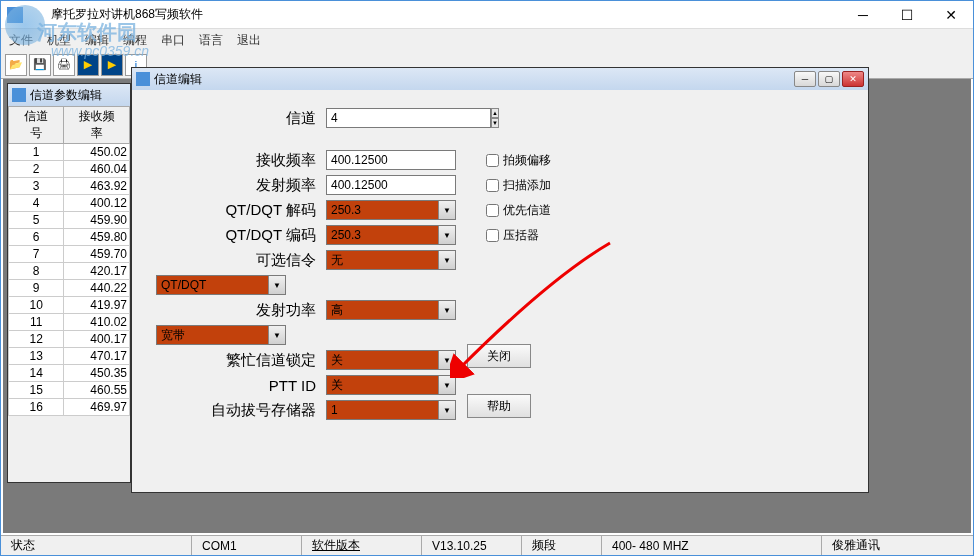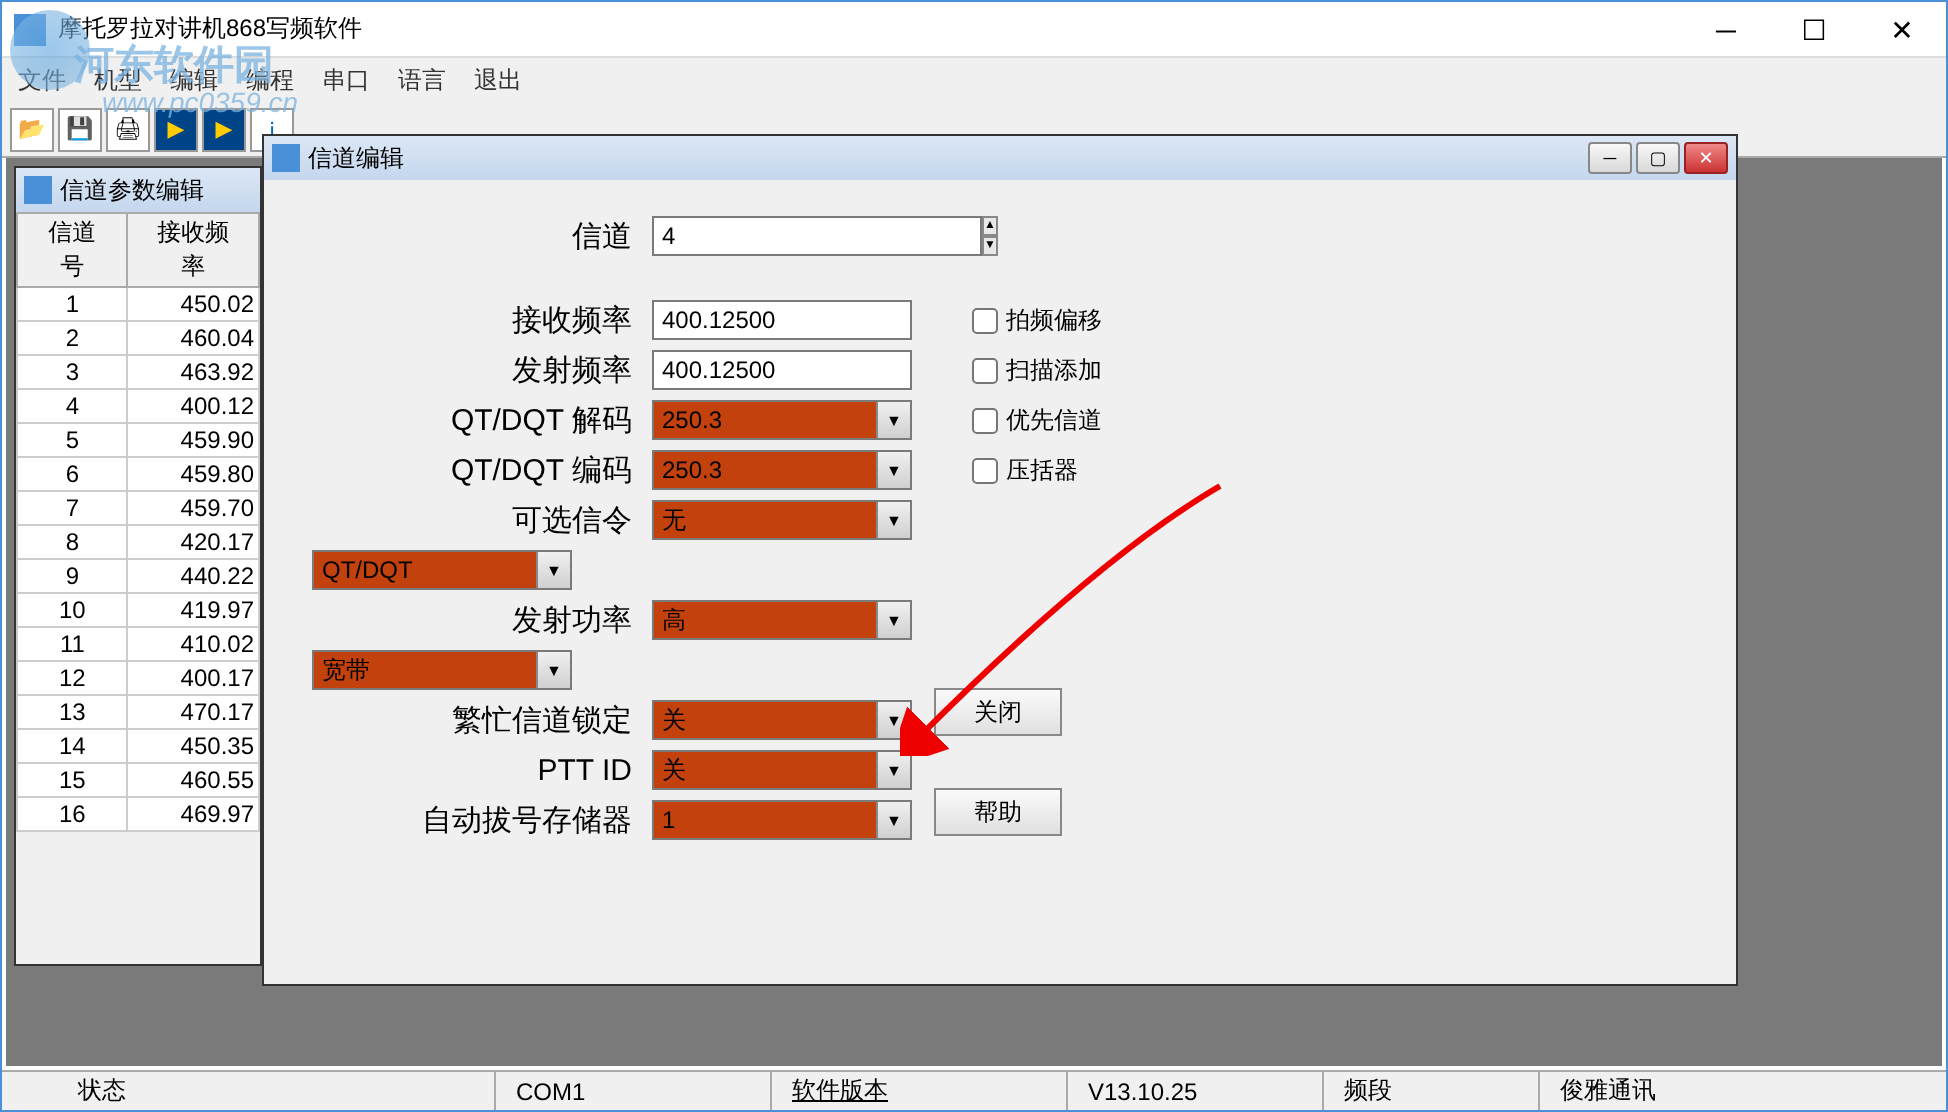--- a/index.html
+++ b/index.html
@@ -2,21 +2,21 @@
 <html><head>
 <meta charset="utf-8">
 <style>
 * { box-sizing: border-box; margin: 0; padding: 0; font-family: "Microsoft YaHei", SimSun, Arial, sans-serif; }
 body { background: #fff; width: 974px; height: 556px; overflow: hidden; position: relative; }
 
 
 .main-window { position: absolute; top: 0; left: 0; width: 974px; height: 556px; border: 1px solid #4a90d9; background: #fff; }
 .title-bar { height: 28px; background: #fff; border-bottom: 1px solid #ddd; display: flex; align-items: center; padding-left: 6px; }
 .title-bar .app-icon { width: 16px; height: 16px; background: #4a90d9; margin-right: 6px; display: inline-block; }
-.title-bar .title-text { font-size: 12px; flex: 1; }
+.title-bar .title-text { font-size: 12px; flex: 1; margin-left: 22px; }
 .win-btns { display: flex; height: 28px; }
 .win-btn { width: 44px; height: 28px; display: flex; align-items: center; justify-content: center; font-size: 14px; cursor: pointer; }
 
 .menu-bar { height: 22px; background: #f0f0f0; display: flex; align-items: center; padding: 0 8px; gap: 14px; font-size: 12px; }
 .menu-item { color: #333; cursor: pointer; }
 
 .toolbar { height: 28px; background: #f0f0f0; border-bottom: 1px solid #aaa; display: flex; align-items: center; padding: 0 4px; gap: 2px; }
 .tool-btn { width: 22px; height: 22px; border: 1px solid #999; background: #fff; display: flex; align-items: center; justify-content: center; font-size: 11px; cursor: pointer; }
 
 
@@ -59,21 +59,21 @@
 .field-spinner .spin-btn { flex: 1; border: 1px solid #888; background: #e8e8e8; font-size: 6px; display: flex; align-items: center; justify-content: center; cursor: pointer; }
 .checkbox-cell { margin-left: 30px; display: flex; align-items: center; font-size: 12px; }
 .checkbox-cell input { margin-right: 4px; }
 .dlg-btn { position: absolute; width: 64px; height: 24px; border: 1px solid #888; background: linear-gradient(#fafafa, #e0e0e0); font-size: 12px; cursor: pointer; display: flex; align-items: center; justify-content: center; }
 
 
 .arrow-line { position: absolute; top: 148px; left: 318px; width: 170px; height: 140px; z-index: 20; pointer-events: none; }
 
 
 .status-bar { position: absolute; bottom: 0; left: 0; right: 0; height: 20px; background: #f0f0f0; border-top: 1px solid #aaa; display: flex; align-items: center; font-size: 12px; }
-.status-panel { border-left: 1px solid #aaa; height: 100%; display: flex; align-items: center; padding: 0 10px; margin-left: 28px; }
+.status-panel { border-left: 1px solid #aaa; height: 100%; display: flex; align-items: center; padding: 0 10px; }
 </style>
 </head>
 <body>
 
 <div class="main-window">
 
   <div class="title-bar">
     <span class="app-icon"></span>
     <span class="title-text">摩托罗拉对讲机868写频软件</span>
     <div class="win-btns">
@@ -328,15 +328,16 @@
       </div>
     </div>
   </div>
 
   <div class="status-bar">
     <div class="status-panel" style="width:190px;border-left:none;">状态</div>
     <div class="status-panel" style="width:110px;">COM1</div>
     <div class="status-panel" style="width:120px;text-decoration:underline;">软件版本</div>
     <div class="status-panel" style="width:100px;">V13.10.25</div>
     <div class="status-panel" style="width:80px;">频段</div>
+    <div class="status-panel" style="width:220px;">400- 480 MHZ</div>
     <div class="status-panel" style="flex:1;">俊雅通讯</div>
   </div>
 </div>
 
 </body></html>

